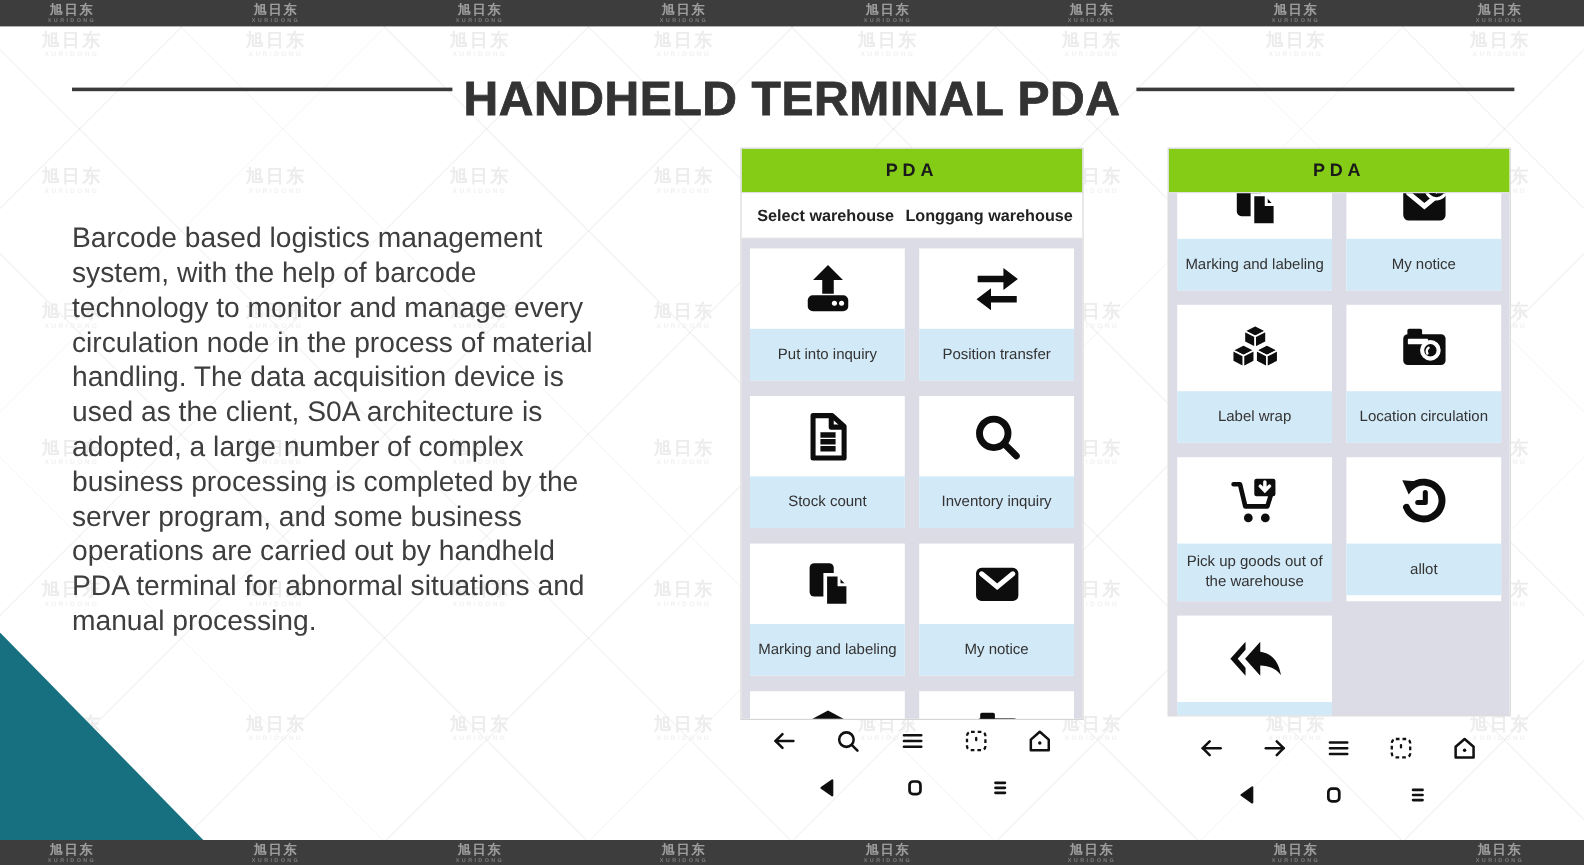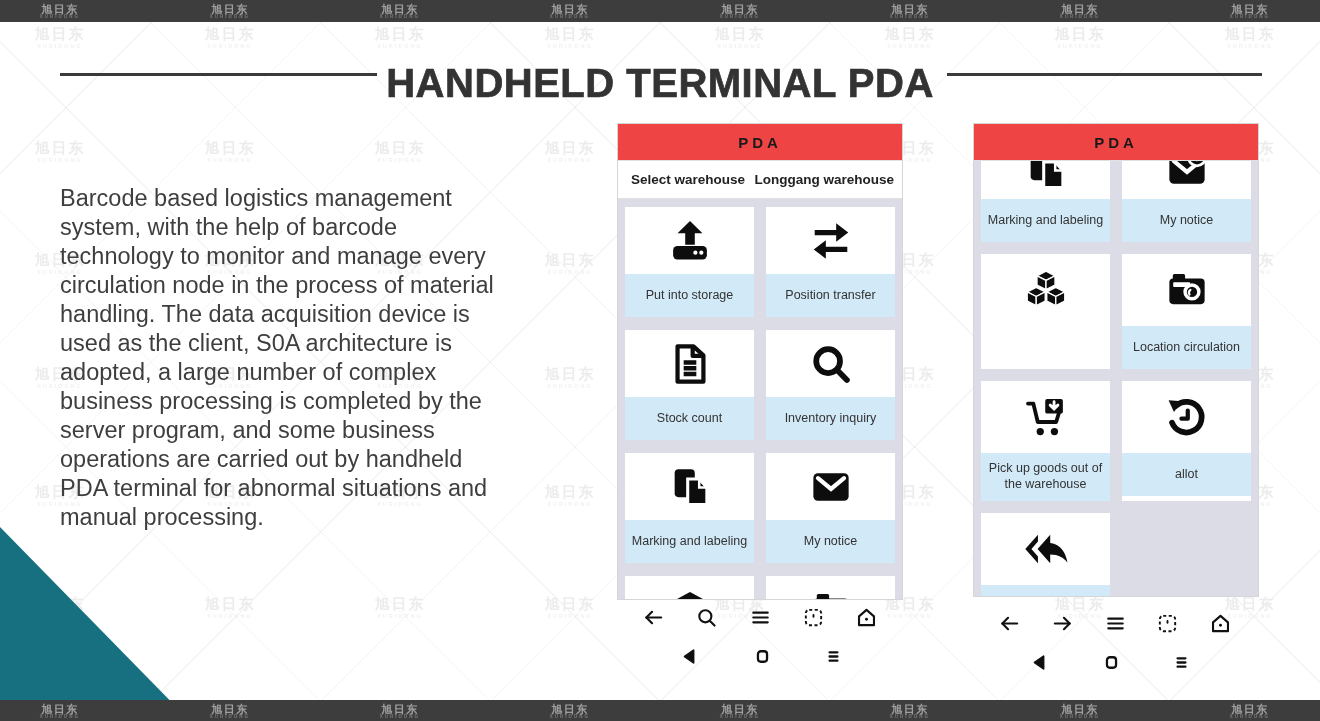--- a/index.html
+++ b/index.html
@@ -53,21 +53,21 @@
   
   .phone-card{
     position:absolute;top:123px;width:286px;background:#fff;z-index:3;
     border:1px solid #d6d6d6;box-sizing:border-box;overflow:hidden;
   }
   .phone-card.p1{left:617px;height:477px;}
   .phone-card.p2{left:973px;height:474px;}
   .pda-header{
     height:37px;display:flex;align-items:center;justify-content:center;
     font-size:15px;font-weight:bold;letter-spacing:4px;color:#1a1a1a;
-    border-bottom:1px solid #e0e0e0;box-sizing:border-box;background:#ef4444;
+    border-bottom:1px solid #e0e0e0;box-sizing:border-box;background:#84cc16;
   }
   .select-row{
     height:38px;display:flex;align-items:center;justify-content:space-between;
     padding:0 8px 0 13px;border-bottom:1px solid #e0e0e0;box-sizing:border-box;
     font-size:13.5px;font-weight:bold;color:#222;background:#fff;
   }
   .grid{
     position:absolute;left:0;right:0;bottom:-60px;top:75px;
     background:var(--grid-bg,#dcdce6);
     display:flex;flex-wrap:wrap;align-content:flex-start;
@@ -199,21 +199,21 @@
     <div class="grid">
         <div class="tile">
           <div class="tile-icon">
             <svg viewBox="0 0 24 24" width="46" height="46" fill="#0d0d0d" xmlns="http://www.w3.org/2000/svg">
               <path d="M12 1.5 18.5 8H14.5v6h-5V8H5.5Z"></path>
               <rect x="3.2" y="14.6" width="17.6" height="7" rx="2.2"></rect>
               <circle cx="14.8" cy="18.1" r="1.1" fill="#fff"></circle>
               <circle cx="17.9" cy="18.1" r="1.1" fill="#fff"></circle>
             </svg>
           </div>
-          <div class="tile-label">Put into storage</div>
+          <div class="tile-label">Put into inquiry</div>
         </div>
         <div class="tile">
           <div class="tile-icon">
             <svg viewBox="0 0 24 24" width="46" height="46" fill="#0d0d0d" xmlns="http://www.w3.org/2000/svg">
               <path d="M3.5 6.2h11.2V2.8L21 7.6l-6.3 4.8V9H3.5Z"></path>
               <path d="M20.5 17.8H9.3v3.4L3 16.4l6.3-4.8v3.4h11.2Z"></path>
             </svg>
           </div>
           <div class="tile-label">Position transfer</div>
         </div>
@@ -374,20 +374,21 @@
                   <path d="M9.4 2.4 4.7 4.8v4.8l4.7-2.4Z"></path>
                 </g>
                 <g transform="translate(12.4,10.6)">
                   <path d="M0 2.4 4.7 0l4.7 2.4-4.7 2.4Z"></path>
                   <path d="M0 2.4l4.7 2.4v4.8L0 7.2Z"></path>
                   <path d="M9.4 2.4 4.7 4.8v4.8l4.7-2.4Z"></path>
                 </g>
               </g>
             </svg>
           </div>
+          <div class="tile-label">Label wrap</div>
         </div>
         <div class="tile">
           <div class="tile-icon">
             <svg viewBox="0 0 24 24" width="46" height="46" fill="#0d0d0d" xmlns="http://www.w3.org/2000/svg">
               <rect x="2.8" y="6" width="18.4" height="13.4" rx="2"></rect>
               <rect x="4.6" y="3.6" width="6.4" height="3.4" rx="0.8"></rect>
               <rect x="4.8" y="8" width="8.8" height="2.4" rx="0.4" fill="#fff"></rect>
               <circle cx="14.6" cy="13" r="3.6" fill="none" stroke="#fff" stroke-width="1.8"></circle>
               <path d="M13.3 14.4a1.9 1.9 0 0 1 .5-2.5" stroke="#fff" stroke-width="1.1" fill="none" stroke-linecap="round"></path>
             </svg>

